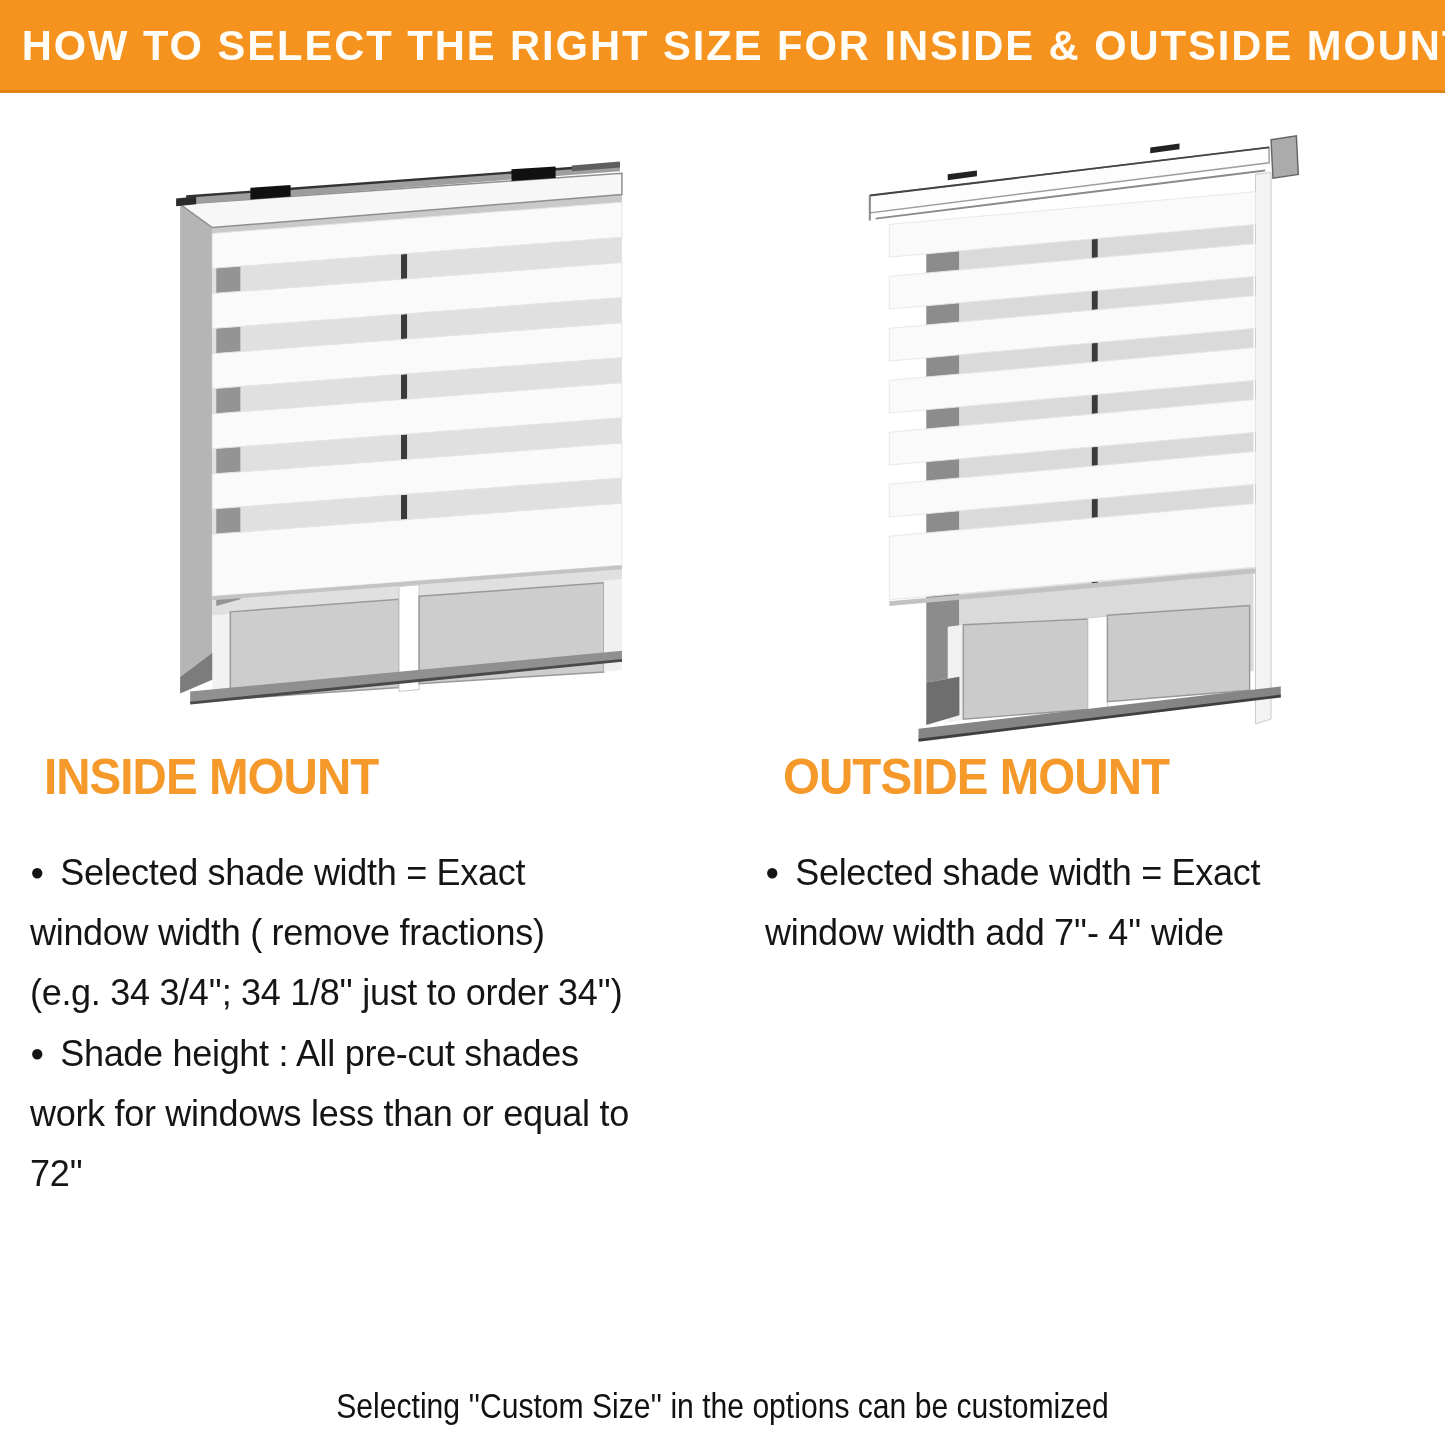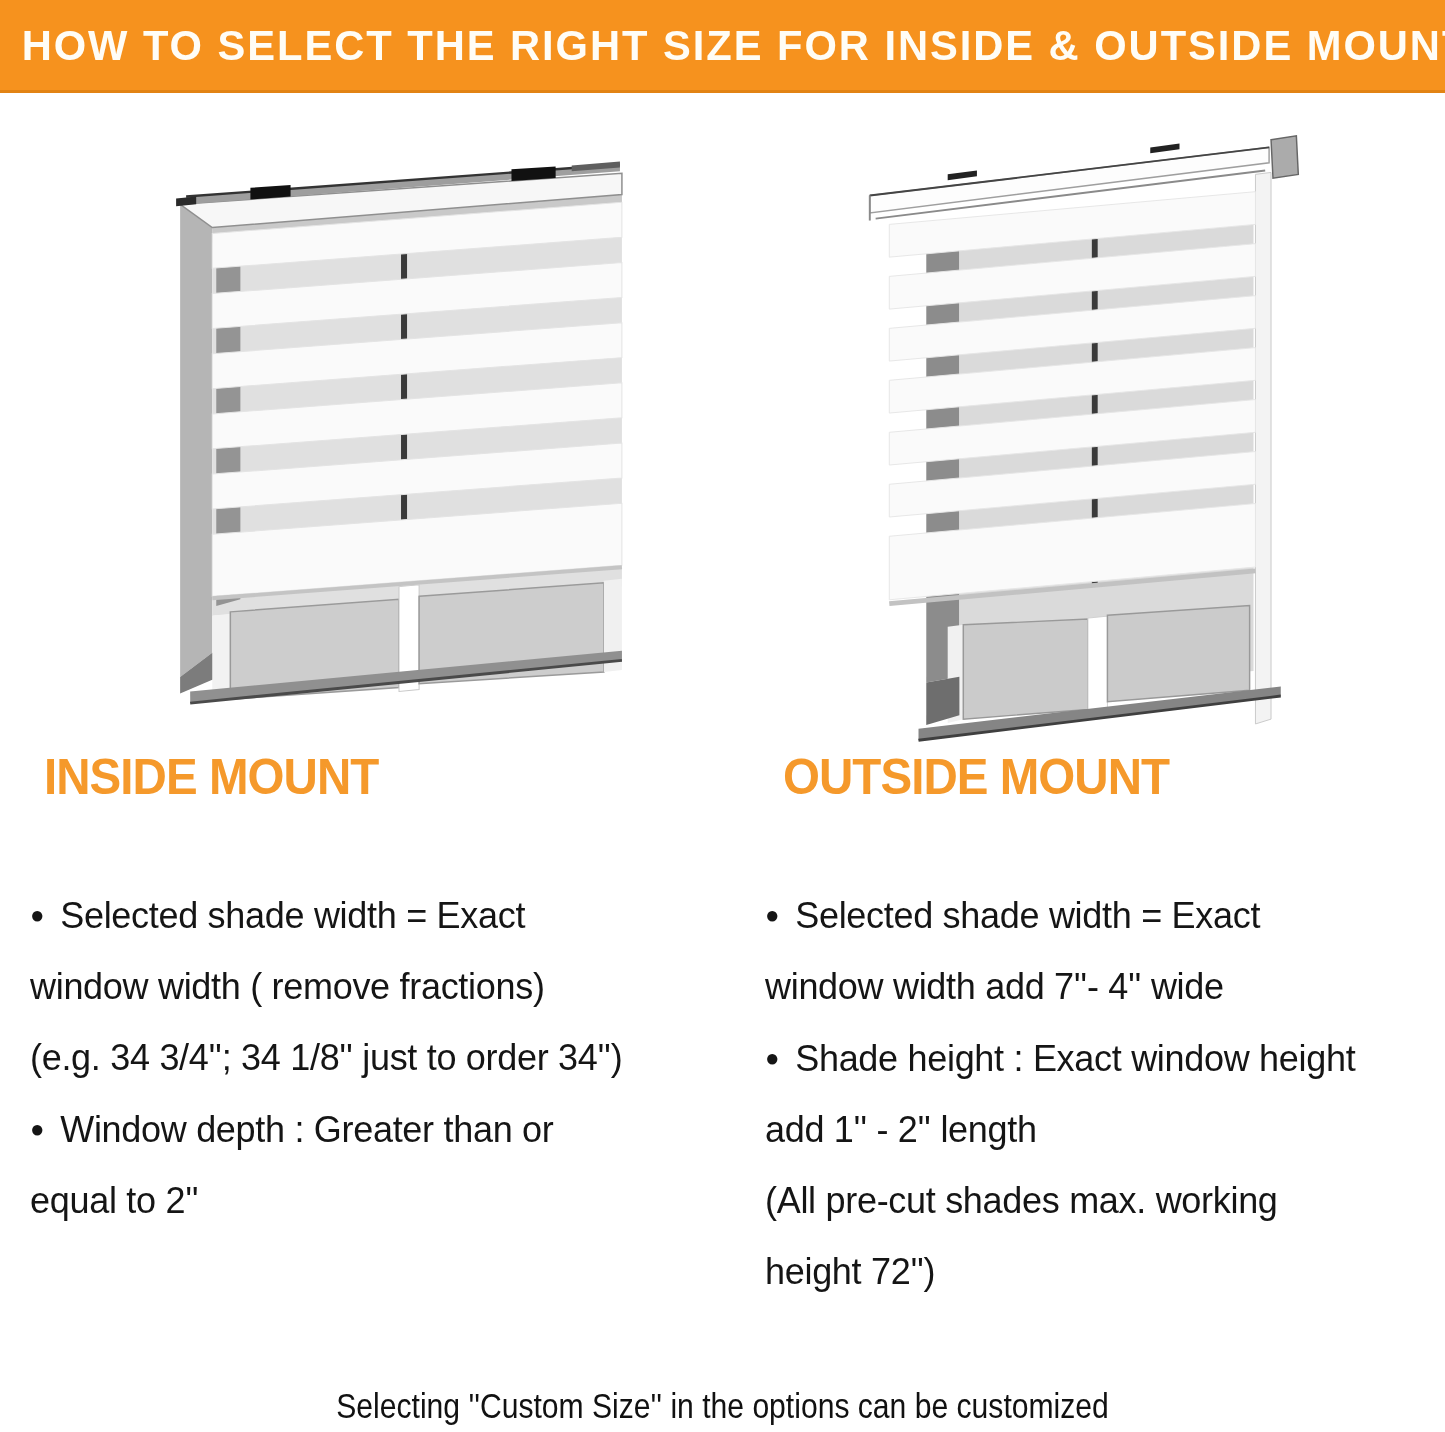--- a/index.html
+++ b/index.html
@@ -29,21 +29,21 @@
   
   .mount-heading {
     position:absolute; top:748px; font-size:50px; font-weight:bold;
     color:#F5992B; letter-spacing:-1px; white-space:nowrap;
     transform:scaleX(0.95); transform-origin:left center;
   }
   .heading-inside  { left:44px;  }
   .heading-outside { left:783px; }
 
   
-  .col { position:absolute; top:879px; font-size:36px; line-height:71px; letter-spacing:-0.3px; }
+  .col { position:absolute; top:842px; font-size:36px; line-height:60px; letter-spacing:-0.3px; }
   .col-inside  { left:30px;  width:700px; }
   .col-outside { left:765px; width:678px; }
   .bullet-item { }
   .bullet-dot  { font-size:24px; margin-right:16px; vertical-align:5px; }
   .bullet-text { white-space:pre-line; }
 
   
   .footer-note {
     position:absolute; left:0; top:1386px; width:1445px; text-align:center;
     font-size:35px; color:#111; white-space:nowrap;
@@ -150,33 +150,28 @@
   <div class="mount-heading heading-inside" style="color: rgb(245, 153, 43);">INSIDE MOUNT</div>
   <div class="mount-heading heading-outside" style="color: rgb(245, 153, 43);">OUTSIDE MOUNT</div>
 
   <div class="col col-inside">
     <div class="bullet-item">
       <span class="bullet-dot">●</span><span class="bullet-text">Selected shade width = Exact
 window width ( remove fractions)
 (e.g. 34 3/4''; 34 1/8'' just to order 34'')</span>
     </div>
     <div class="bullet-item">
-      <span class="bullet-dot">●</span><span class="bullet-text">Window depth : Greater than or
-equal to 2''</span>
+      <span class="bullet-dot">●</span><span class="bullet-text">Shade height : All pre-cut shades
+work for windows less than or equal to
+72''</span>
     </div>
   </div>
 
   <div class="col col-outside">
     <div class="bullet-item">
       <span class="bullet-dot">●</span><span class="bullet-text">Selected shade width = Exact
 window width add 7''- 4'' wide</span>
     </div>
-    <div class="bullet-item">
-      <span class="bullet-dot">●</span><span class="bullet-text">Shade height : Exact window height
-add 1'' - 2'' length
-(All pre-cut shades max. working
-height 72'')</span>
-    </div>
   </div>
 
   <div class="footer-note">Selecting ''Custom Size'' in the options can be customized</div>
 
 </div>
 
 </body></html>

